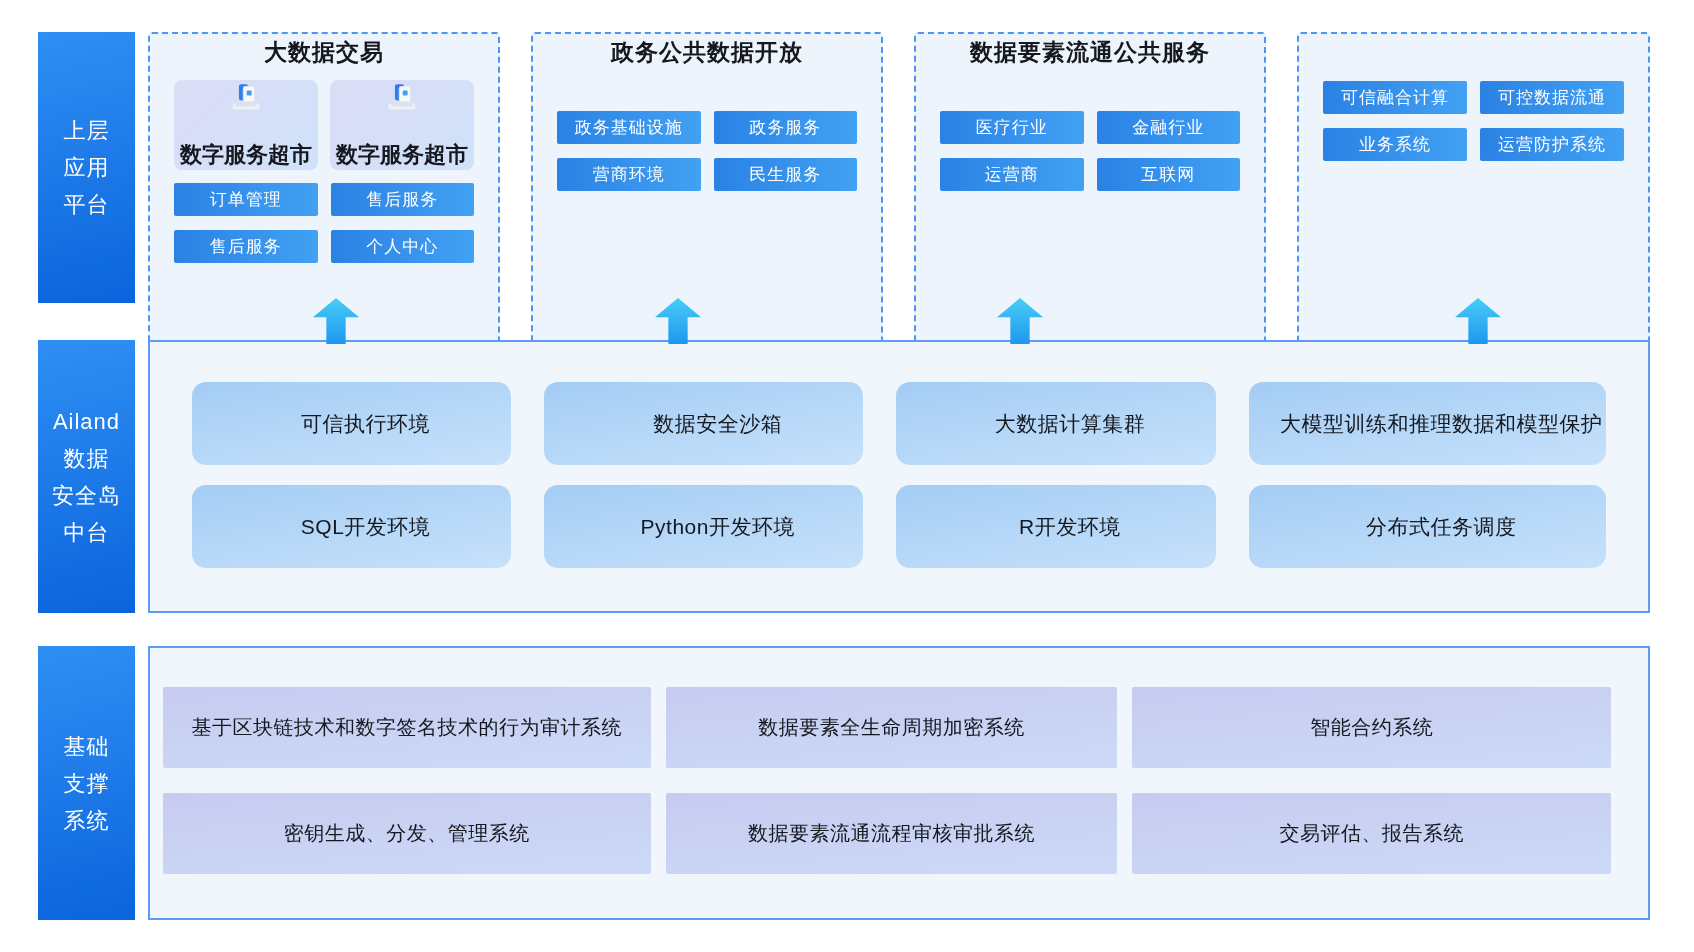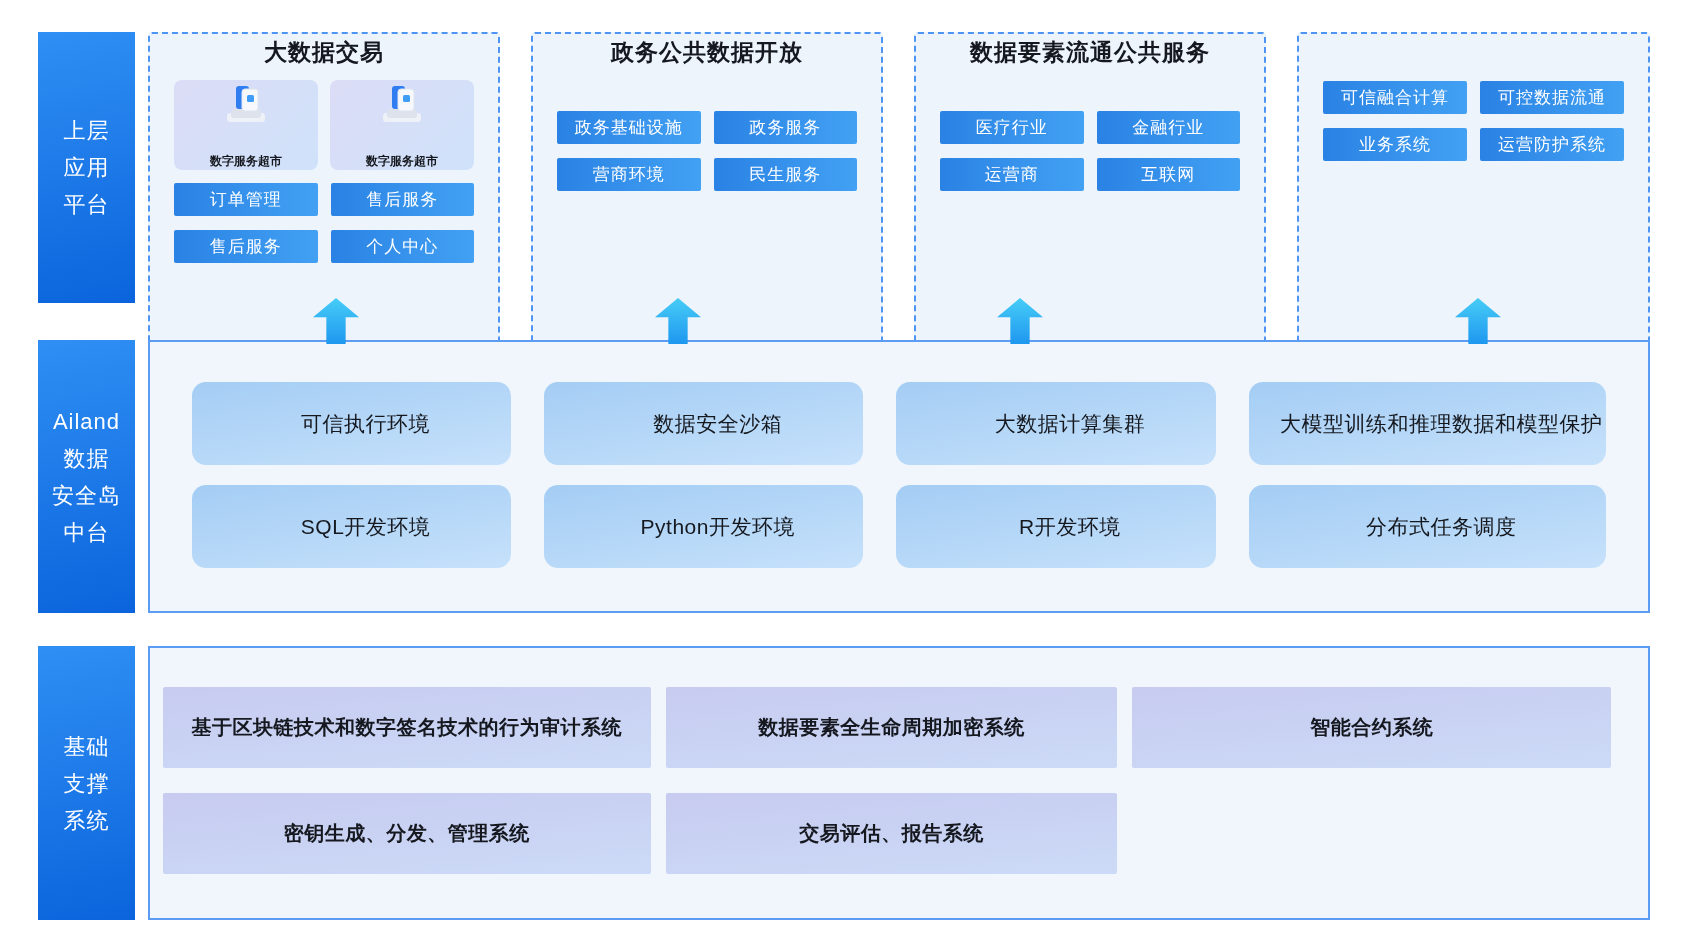--- a/index.html
+++ b/index.html
@@ -36,21 +36,21 @@
     height:33px; display:flex; align-items:center; justify-content:center;
     color:#fff; font-size:17px; letter-spacing:1px; border-radius:2px;
     background:linear-gradient(90deg,#2a82e4 0%,#42a1f3 100%);
   }
   .market-grid { display:grid; grid-template-columns:1fr 1fr; column-gap:12px; margin:13px 0 13px; }
   .market-card {
     height:90px; border-radius:8px;
     background:linear-gradient(135deg,#dcdcf6 0%,#cfe2fa 100%);
     display:flex; flex-direction:column; align-items:center; justify-content:center; gap:1px;
   }
-  .market-label { font-size:12px; font-weight:700;margin-top:28px; }
+  .market-label { font-size:22px; font-weight:700;margin-top:28px; }
 
   
   .arrow {
     position:absolute; top:298px; width:46px; height:46px; z-index:3;
     background:linear-gradient(180deg,#47cdf7 0%,#1e97ef 100%);
     clip-path:polygon(50% 0%,100% 42%,71% 42%,71% 100%,29% 100%,29% 42%,0% 42%);
   }
   .arrow.a1 { left:313px; }  .arrow.a2 { left:655px; }
   .arrow.a3 { left:997px; }  .arrow.a4 { left:1455px; }
 
@@ -69,21 +69,21 @@
     font-size:21px; font-weight:500; letter-spacing:0.5px;padding-left:28px;
   }
   .bot-grid {
     position:absolute; left:13px; right:37px; top:39px;
     display:grid; grid-template-columns:1.08fr 1fr 1.06fr; column-gap:15px; row-gap:25px;
   }
   .bot-card {
     height:81px; border-radius:2px;
     background:linear-gradient(175deg,#c7cbf0 0%,#ccdaf7 100%);
     display:flex; align-items:center; justify-content:center;
-    font-size:20px; font-weight:700; letter-spacing:0.5px;
+    font-size:20px; font-weight:400; letter-spacing:0.5px;
   }
   .icon3d { display:block; }
 </style>
 </head>
 <body>
 
 <div>
 
   <div class="label-bar top">
     <div>上层</div>
@@ -182,17 +182,18 @@
     <div>支撑</div>
     <div>系统</div>
   </div>
 
   <div class="panel bottom">
     <div class="bot-grid">
       <div class="bot-card">基于区块链技术和数字签名技术的行为审计系统</div>
       <div class="bot-card">数据要素全生命周期加密系统</div>
       <div class="bot-card">智能合约系统</div>
       <div class="bot-card">密钥生成、分发、管理系统</div>
+      <div class="bot-card">数据要素流通流程审核审批系统</div>
       <div class="bot-card">交易评估、报告系统</div>
     </div>
   </div>
 
 </div>
 
 </body></html>

